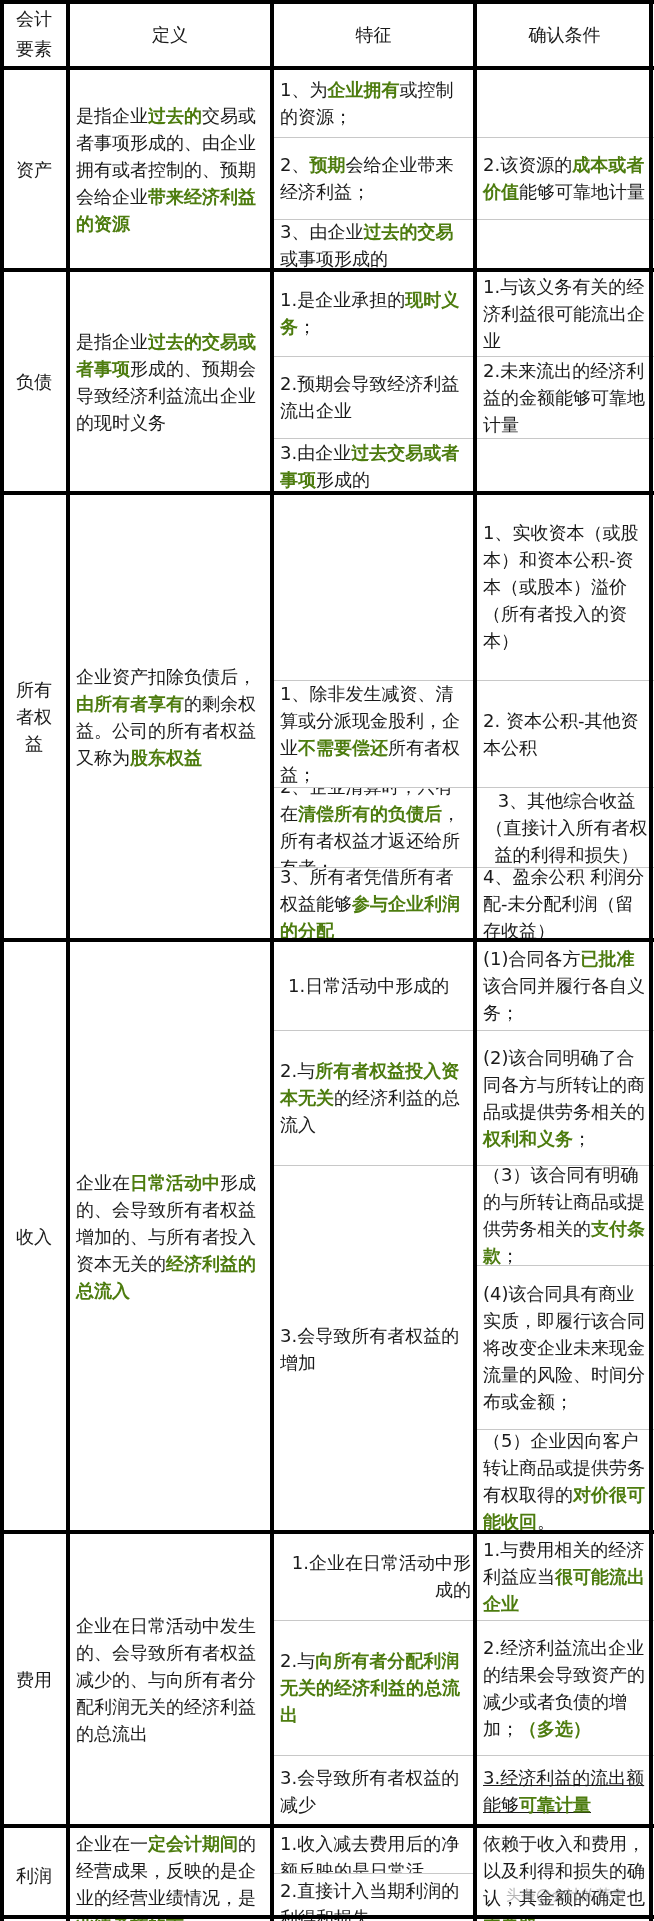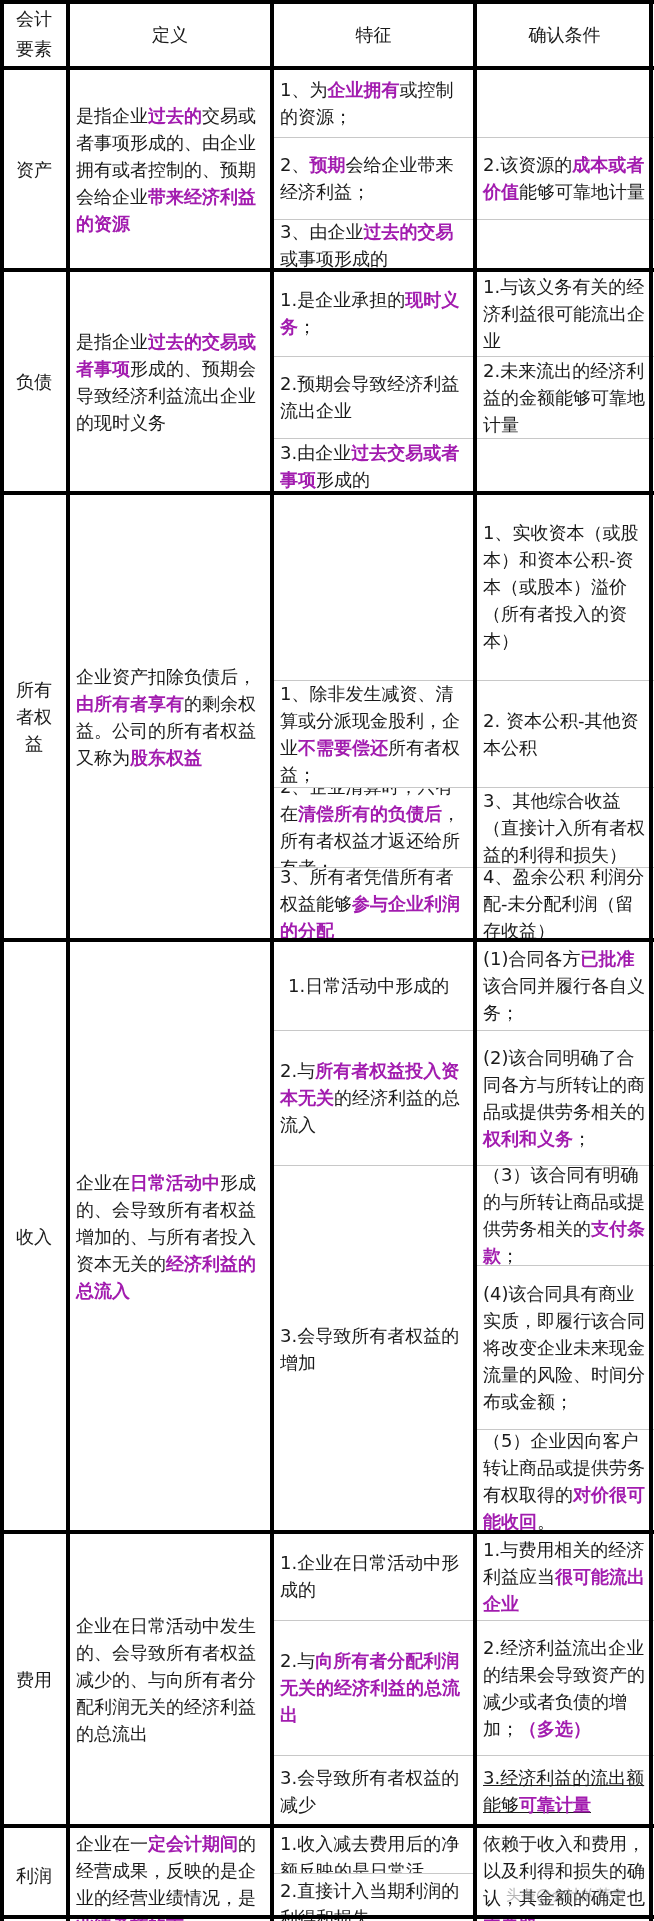--- a/index.html
+++ b/index.html
@@ -7,21 +7,21 @@
          font-family:"DejaVu Sans", "Liberation Sans", sans-serif; color:#1a1a1a; }
   .tbl { position:absolute; left:0; top:0; width:654px; height:1921px; }
   .cell { position:absolute; box-sizing:border-box; display:flex; align-items:center;
           padding:0 4px 0 8px; font-size:18px; line-height:27px; overflow:hidden;
           word-break:break-all; }
   .cell.center { justify-content:center; text-align:center; padding:0 2px; }
   .cell.top { align-items:flex-start; padding-top:4px; }
   .vline { position:absolute; top:0; width:4px; height:1921px; background:#000; }
   .hline { position:absolute; left:0; width:654px; height:4px; background:#000; }
   .sline { position:absolute; height:1px; background:#c8c8c8; }
-  .red { color:#a21caf; font-weight:bold; }
+  .red { color:#4d7c0f; font-weight:bold; }
   .txt { display:block; }
 </style>
 </head>
 <body>
 
 <div class="tbl" id="tbl">
 
   <div class="cell center" style="left:0;top:0;width:68px;height:68px;line-height:30px;">
       <span style="display:block;width:44px;">会计要素</span>
     </div>
@@ -102,21 +102,21 @@
       <span class="txt"><span>3、所有者凭借所有者权益能够</span><span class="red">参与企业利润的分配</span></span>
     </div>
     <div class="sline" style="left: 272px; top: 867px; width: 203px;"></div>
     <div class="cell" style="left: 475px; top: 493px; width: 179px; height: 187px;">
       <span class="txt"><span>1、实收资本（或股本）和资本公积-资本（或股本）溢价（所有者投入的资本）</span></span>
     </div>
     <div class="cell" style="left: 475px; top: 680px; width: 179px; height: 107px;">
       <span class="txt"><span>2. 资本公积-其他资本公积</span></span>
     </div>
     <div class="sline" style="left: 475px; top: 680px; width: 179px;"></div>
-    <div class="cell" style="left: 475px; top: 787px; width: 179px; height: 80px;">
+    <div class="cell" style="left: 475px; top: 787px; width: 179px; height: 80px; text-align: center;">
       <span class="txt"><span>3、其他综合收益（直接计入所有者权益的利得和损失）</span></span>
     </div>
     <div class="sline" style="left: 475px; top: 787px; width: 179px;"></div>
     <div class="cell" style="left: 475px; top: 867px; width: 179px; height: 73px;">
       <span class="txt"><span>4、盈余公积 利润分配-未分配利润（留存收益）</span></span>
     </div>
     <div class="sline" style="left: 475px; top: 867px; width: 179px;"></div>
     <div class="cell center" style="left: 0px; top: 940px; width: 68px; height: 592px;">
       <span style="width: 44px; display: block;">收入</span>
     </div>
@@ -152,21 +152,21 @@
     <div class="cell" style="left: 475px; top: 1429px; width: 179px; height: 103px;">
       <span class="txt"><span>（5）企业因向客户转让商品或提供劳务有权取得的</span><span class="red">对价很可能收回</span><span>。</span></span>
     </div>
     <div class="sline" style="left: 475px; top: 1429px; width: 179px;"></div>
     <div class="cell" style="left: 68px; top: 1532px; width: 204px; height: 294px;">
       <span class="txt"><span>企业在日常活动中发生的、会导致所有者权益减少的、与向所有者分配利润无关的经济利益的总流出</span></span>
     </div>
     <div class="cell center" style="left: 0px; top: 1532px; width: 68px; height: 294px;">
       <span style="width: 44px; display: block;">费用</span>
     </div>
-    <div class="cell" style="left: 272px; top: 1532px; width: 203px; height: 88px;">
+    <div class="cell" style="left: 272px; top: 1532px; width: 203px; height: 88px; text-align: right;">
       <span class="txt"><span>1.企业在日常活动中形成的</span></span>
     </div>
     <div class="cell" style="left: 272px; top: 1620px; width: 203px; height: 135px;">
       <span class="txt"><span>2.与</span><span class="red">向所有者分配利润无关的经济利益的总流出</span></span>
     </div>
     <div class="sline" style="left: 272px; top: 1620px; width: 203px;"></div>
     <div class="cell" style="left: 272px; top: 1755px; width: 203px; height: 71px;">
       <span class="txt"><span>3.会导致所有者权益的减少</span></span>
     </div>
     <div class="sline" style="left: 272px; top: 1755px; width: 203px;"></div>

